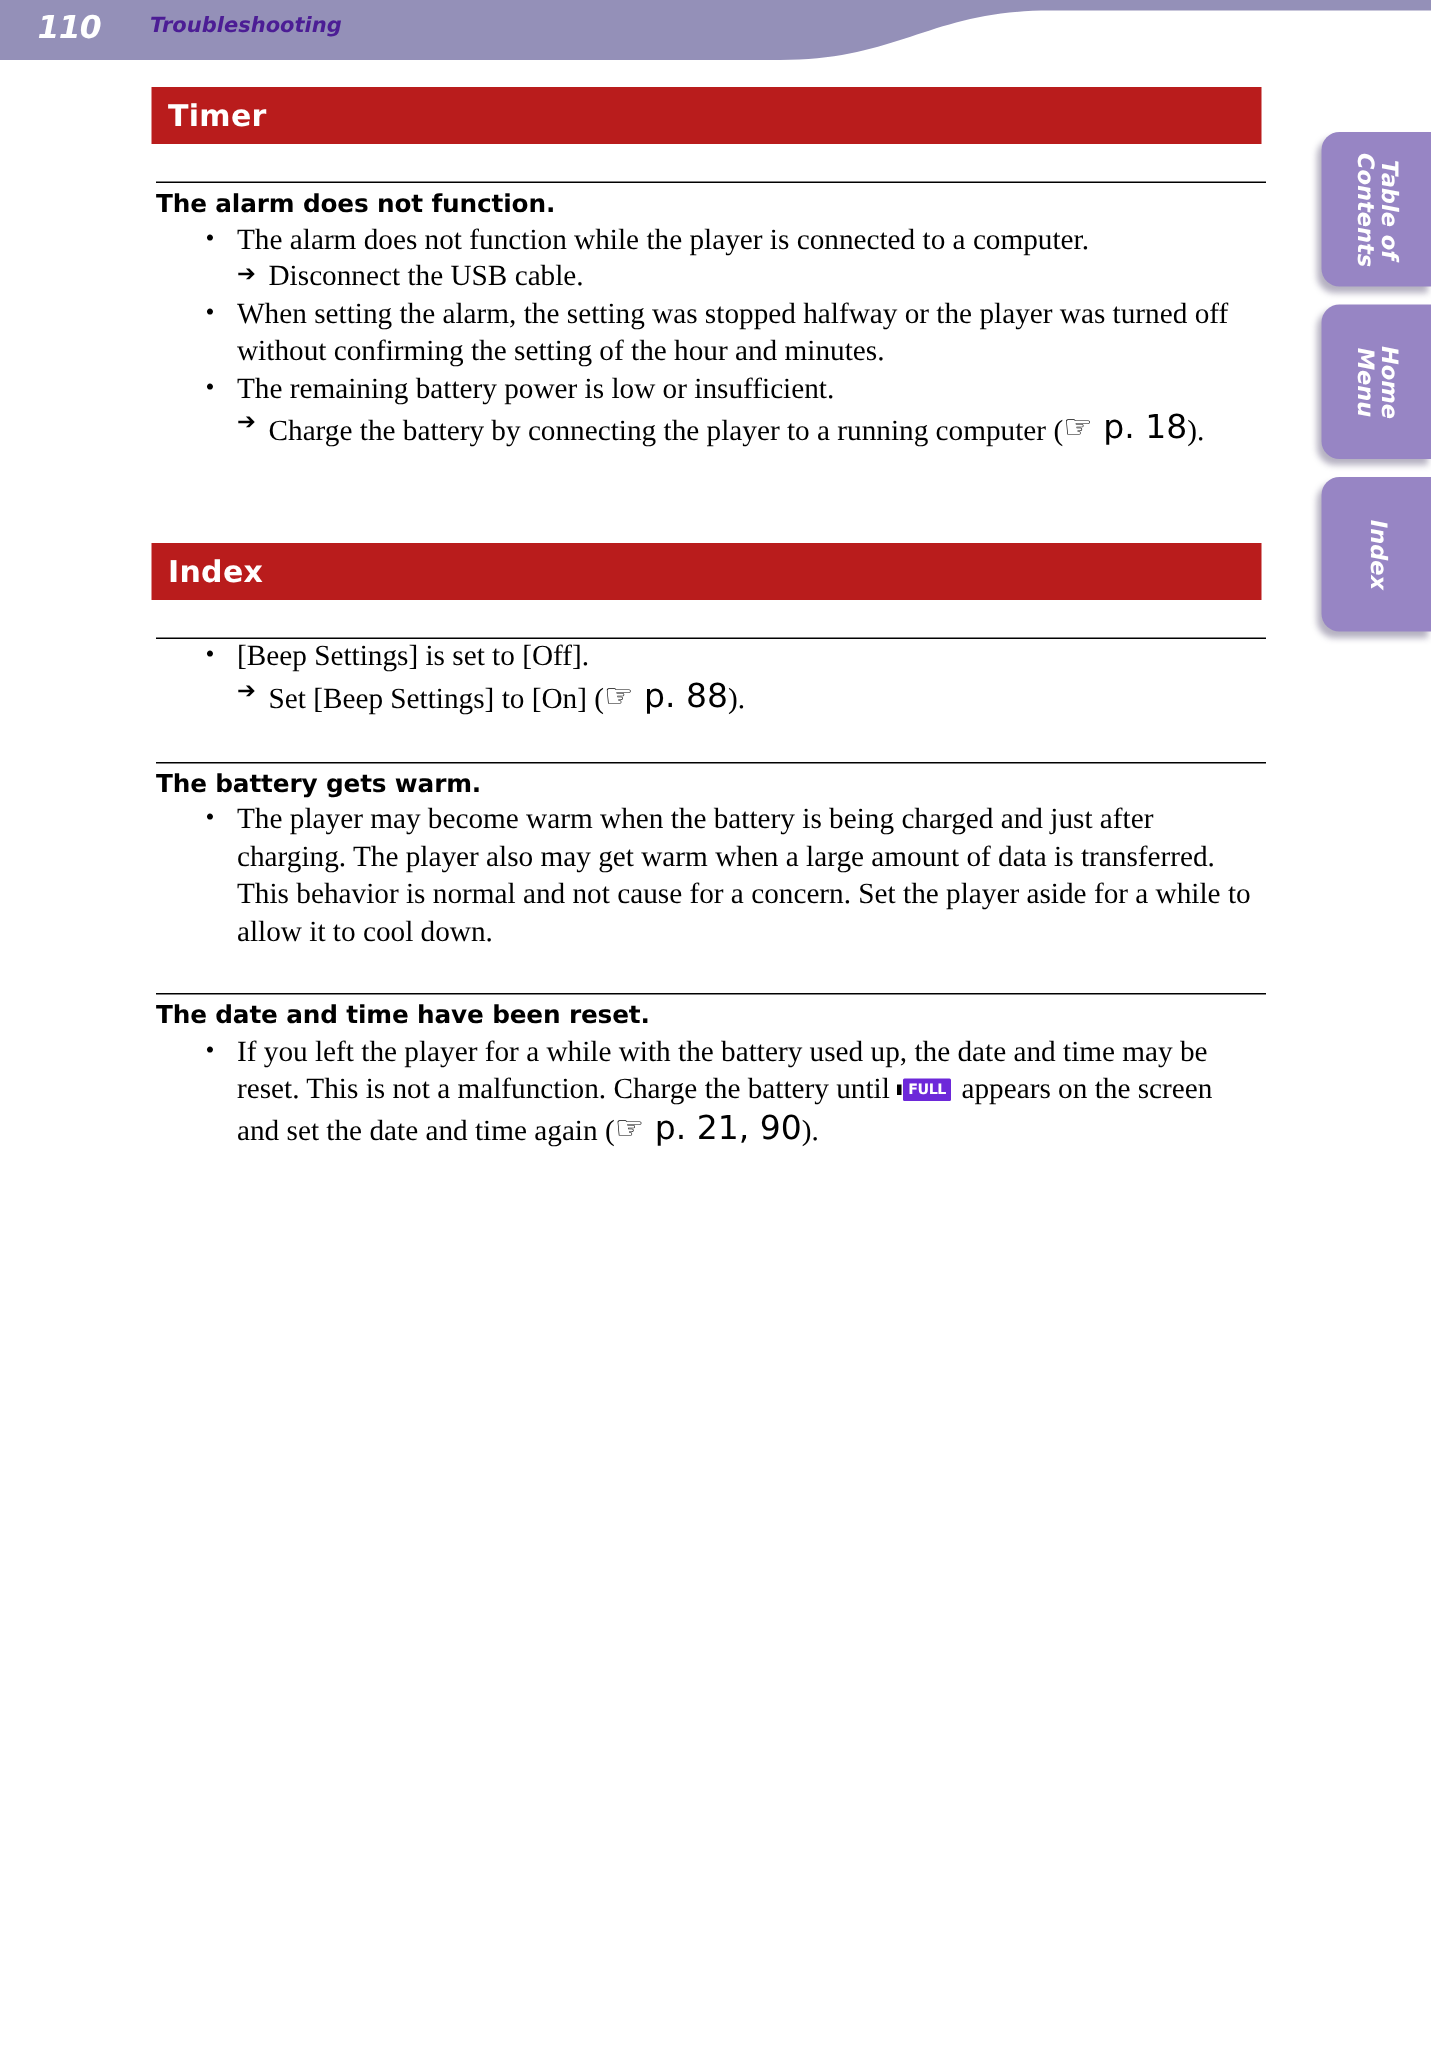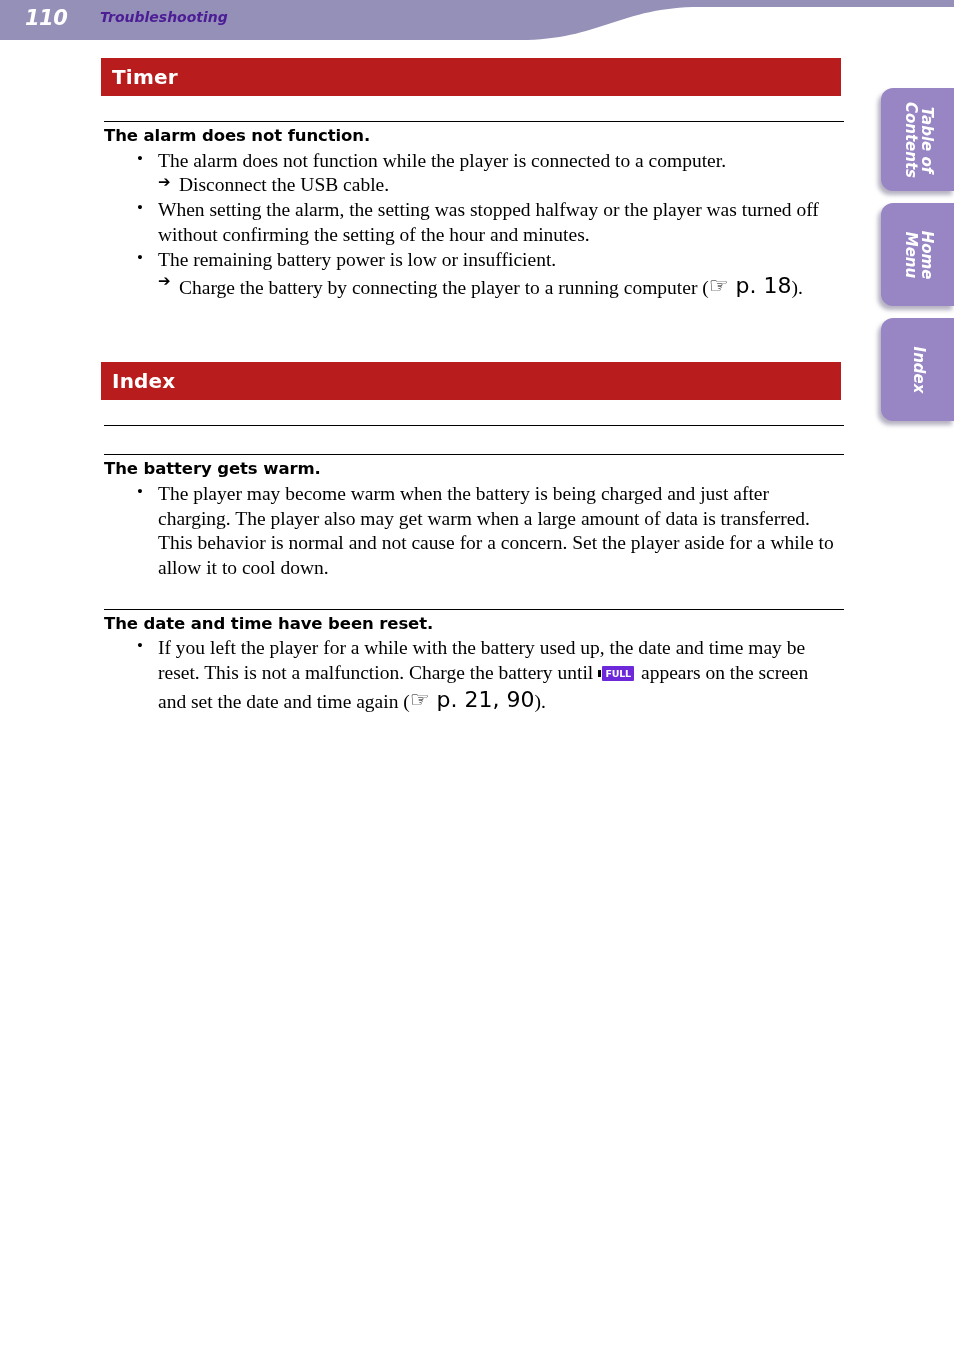--- a/index.html
+++ b/index.html
@@ -266,20 +266,24 @@
 
   <div class="spacer-lg"></div>
 
   <div class="section-bar">Index</div>
 
   <div class="spacer-md"></div>
 
   <div class="qa-block">
     <hr class="qa-rule">
     <ul class="bullets">
+      <li>
+        <span>[Beep Settings] is set to [Off].</span>
+        <span class="sub-arrow"><span>Set [Beep Settings] to [On] (</span><span class="pageref-icon">☞ p. 88</span><span>).</span></span>
+      </li>
     </ul>
   </div>
 
   <div class="spacer-md"></div>
 
   <div class="qa-block">
     <hr class="qa-rule">
     <div class="qa-heading">The battery gets warm.</div>
     <ul class="bullets">
       <li>

